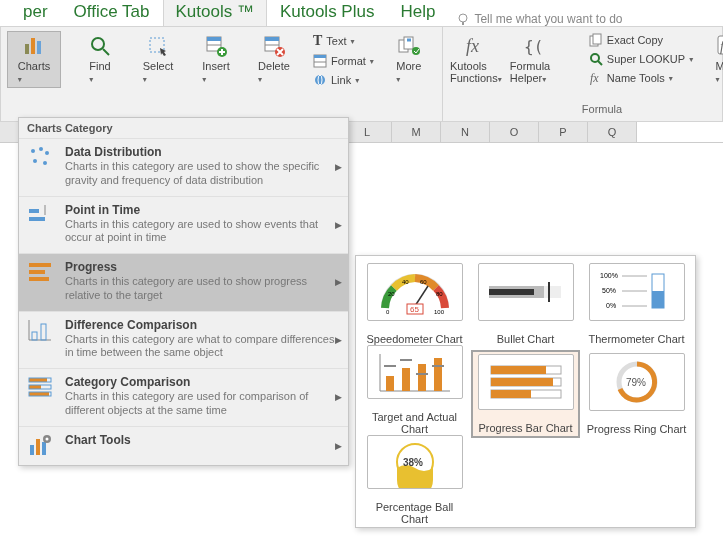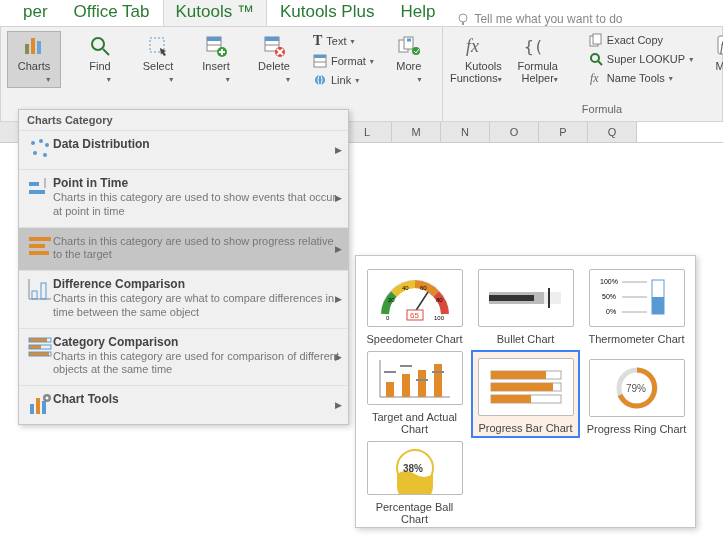--- a/index.html
+++ b/index.html
@@ -6,41 +6,41 @@
   .tabs{height:26px;background:#fff;display:flex;align-items:flex-end;padding-left:10px;gap:0}
   .tab{padding:5px 12px 4px;color:#2a7a32;border:1px solid transparent;border-bottom:none;cursor:pointer;font-size:17px}
   .tab.active{background:#f1f1f1;border-color:#d4d4d4;border-top:1px solid #d4d4d4}
   .tell{display:flex;align-items:flex-end;color:#888;padding-left:8px;gap:4px}
   .ribbon{height:94px;background:#f1f1f1;border:1px solid #d4d4d4;display:flex}
   .grp{border-right:1px solid #d4d4d4;padding:4px 6px;display:flex;flex-direction:column;justify-content:space-between}
   .grp .row{display:flex;gap:4px;align-items:flex-start}
   .grp .lbl{text-align:center;font-size:11px;color:#666;padding-bottom:2px}
   .btn-l{display:flex;flex-direction:column;align-items:center;width:48px;gap:2px;padding:2px;border:1px solid transparent}
   .btn-l.sel{background:#d4d4d4;border-color:#b0b0b0}
-  .btn-l .t{font-size:11px;text-align:right;line-height:1.1}
+  .btn-l .t{font-size:11px;text-align:left;line-height:1.1}
   .btn-s{display:flex;align-items:center;gap:4px;padding:1px 3px;font-size:11px;border:1px solid transparent;white-space:nowrap}
   .stack{display:flex;flex-direction:column;gap:1px}
   .dd{font-size:8px;color:#666}
   .ic{display:inline-block}
   .sheet-hdr{height:20px;display:flex;border-bottom:1px solid #ccc}
   .col{width:48px;text-align:center;border-right:1px solid #ccc;line-height:20px;color:#555;background:#e6e6e6;font-size:11px}
-  .menu{position:absolute;left:18px;top:109px;width:329px;background:#f0f0f0;border:1px solid #c5c5c5;box-shadow:2px 2px 6px rgba(0,0,0,.2)}
+  .menu{position:absolute;left:18px;top:117px;width:329px;background:#f0f0f0;border:1px solid #c5c5c5;box-shadow:2px 2px 6px rgba(0,0,0,.2)}
   .menu .hdr{padding:4px 8px;font-weight:600;color:#555;font-size:11px}
-  .cat{display:flex;align-items:flex-start;gap:0;padding:6px 8px 8px;border-top:1px solid #e0e0e0;position:relative}
+  .cat{display:flex;align-items:flex-start;gap:12px;padding:6px 8px 8px;border-top:1px solid #e0e0e0;position:relative}
   .cat.active{background:#c5c5c5}
   .cat .arrow{position:absolute;right:6px;top:50%;transform:translateY(-50%);font-size:9px;color:#666}
   .cat .ic{width:26px;height:24px;flex-shrink:0}
   .cat .txt{flex:1}
   .cat .ttl{font-weight:600;color:#444;font-size:12px}
   .cat .dsc{color:#777;font-size:11px;line-height:1.25;margin-top:1px}
   .gallery{position:absolute;left:355px;top:255px;width:331px;height:263px;background:#fff;border:1px solid #c5c5c5;box-shadow:2px 2px 6px rgba(0,0,0,.2);padding:4px;display:grid;grid-template-columns:repeat(3,1fr);grid-auto-rows:88px;gap:2px;align-content:start}
   .gi{display:flex;flex-direction:column;align-items:center;justify-content:flex-end;padding:2px;border:1px solid transparent}
-  .gi.sel{border:2px solid #3b82f6;background:#fcefe5}
+  .gi.sel{border:2px solid #a3a3a3;background:#fcefe5}
   .gi .pv{width:94px;height:56px;border:1px solid #bbb;border-radius:2px;background:#fff;display:flex;align-items:center;justify-content:center}
-  .gi .cap{text-align:center;font-size:11px;color:#444;margin-top:6px;line-height:1.1}
+  .gi .cap{text-align:center;font-size:11px;color:#444;margin-top:12px;line-height:1.1}
   svg{display:block}
 </style>
 </head>
 <body>
 
 <div class="tabs">
   <div class="tab">per</div>
   <div class="tab">Office Tab</div>
   <div class="tab active">Kutools ™</div>
   <div class="tab">Kutools Plus</div>
@@ -220,20 +220,21 @@
         <svg width="26" height="24">
           <circle cx="6" cy="6" r="2" fill="#5a9ad4"></circle>
           <circle cx="14" cy="4" r="2" fill="#5a9ad4"></circle>
           <circle cx="20" cy="8" r="2" fill="#5a9ad4"></circle>
           <circle cx="8" cy="16" r="2" fill="#5a9ad4"></circle>
           <circle cx="18" cy="18" r="2" fill="#5a9ad4"></circle>
         </svg>
       </span>
     <div class="txt">
         <div class="ttl">Data Distribution</div>
+        <div class="dsc">Charts in this category are used to show the specific gravity and frequency of data distribution</div>
       </div>
     <span class="arrow">▶</span>
   </div>
 
   <div class="cat">
     <span class="ic">
         <svg width="26" height="24">
           <rect x="2" y="6" width="10" height="4" fill="#5a9ad4"></rect>
           <rect x="2" y="14" width="16" height="4" fill="#5a9ad4"></rect>
           <line x1="18" y1="2" x2="18" y2="12" stroke="#888"></line>
@@ -248,20 +249,21 @@
 
   <div class="cat active">
     <span class="ic">
         <svg width="26" height="24">
           <rect x="2" y="3" width="22" height="4" fill="#e08a2a"></rect>
           <rect x="2" y="10" width="16" height="4" fill="#e08a2a"></rect>
           <rect x="2" y="17" width="20" height="4" fill="#e08a2a"></rect>
         </svg>
       </span>
     <div class="txt">
+        <div class="ttl">Progress</div>
         <div class="dsc">Charts in this category are used to show progress relative to the target</div>
       </div>
     <span class="arrow">▶</span>
   </div>
 
   <div class="cat">
     <span class="ic">
         <svg width="26" height="24">
           <line x1="2" y1="22" x2="2" y2="2" stroke="#888"></line>
           <line x1="2" y1="22" x2="24" y2="22" stroke="#888"></line>

